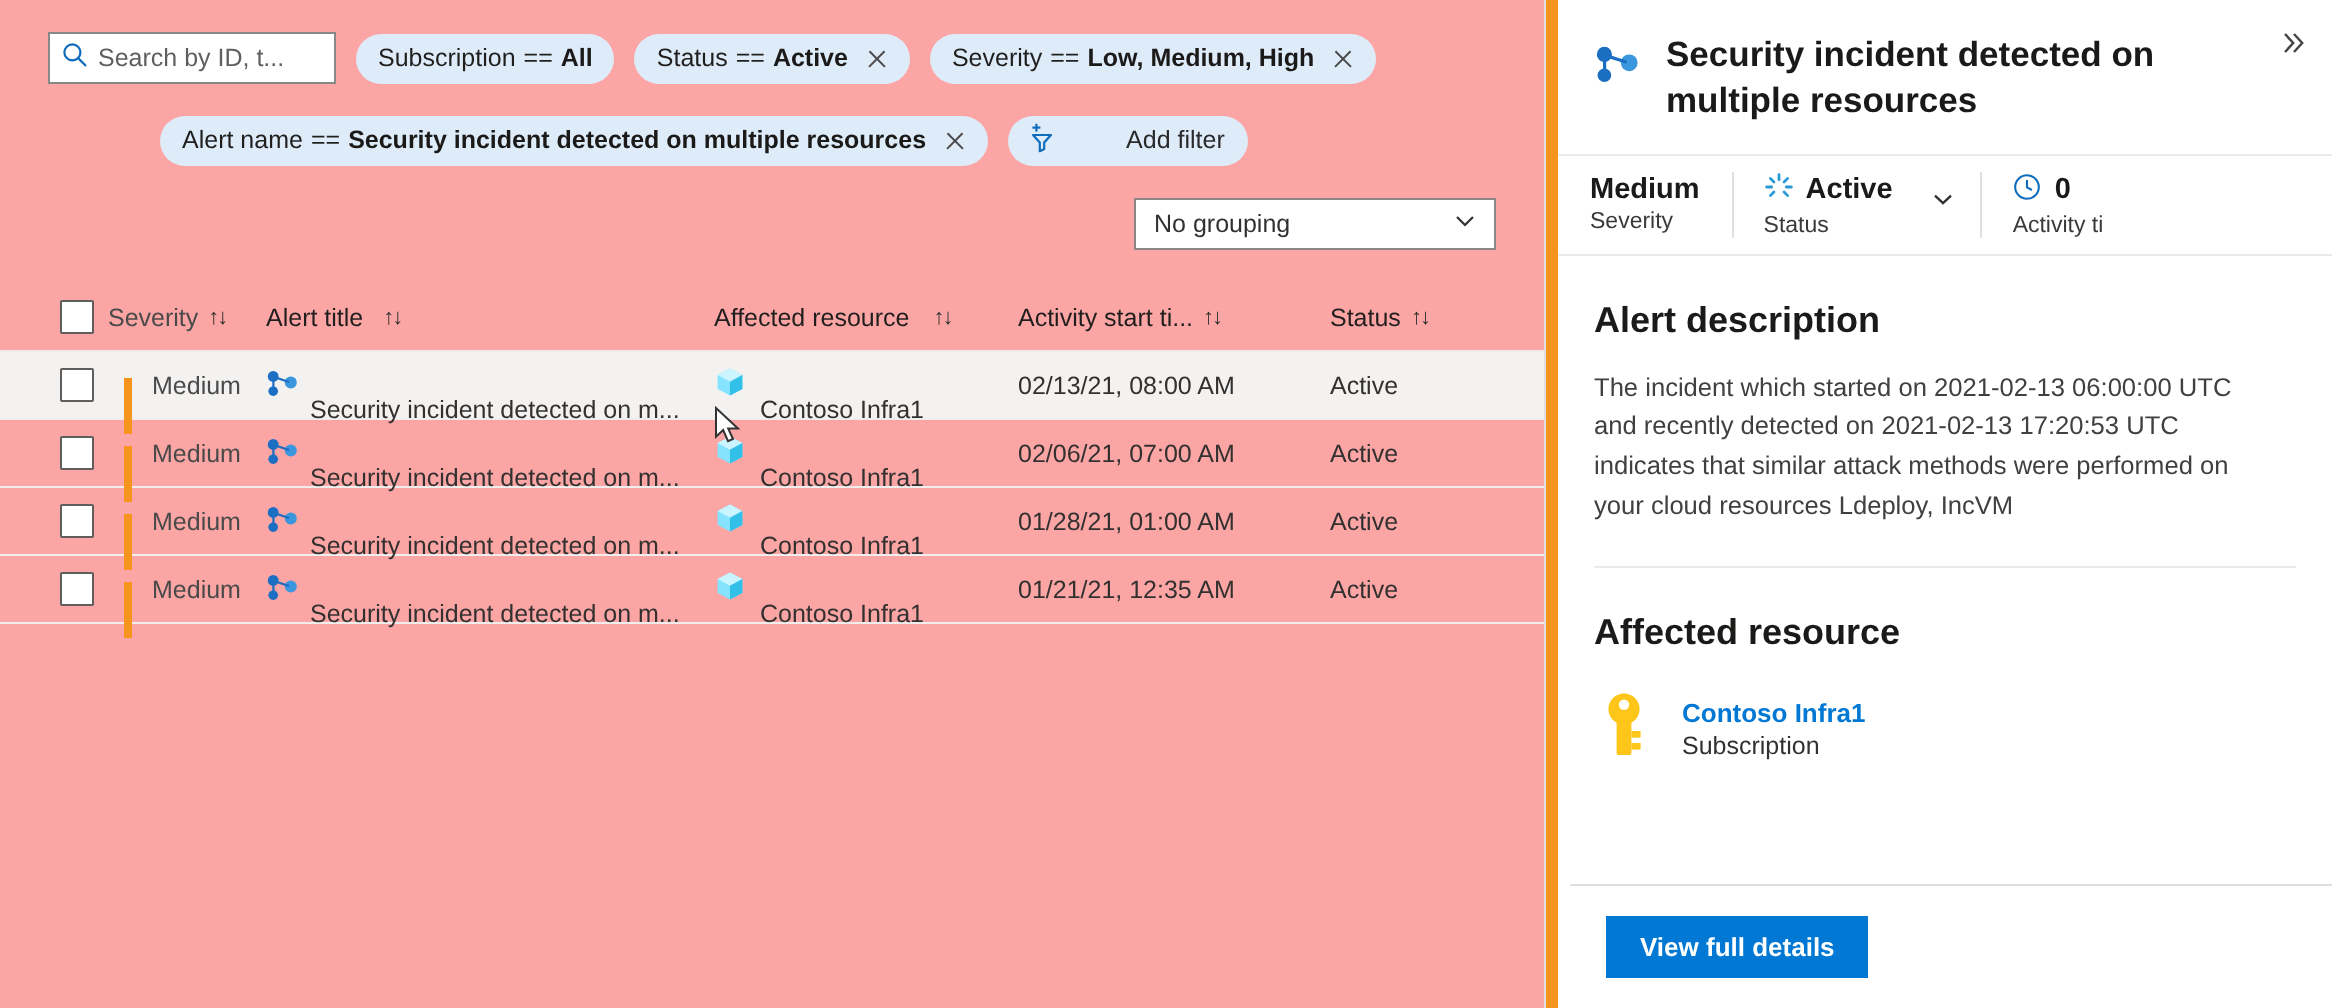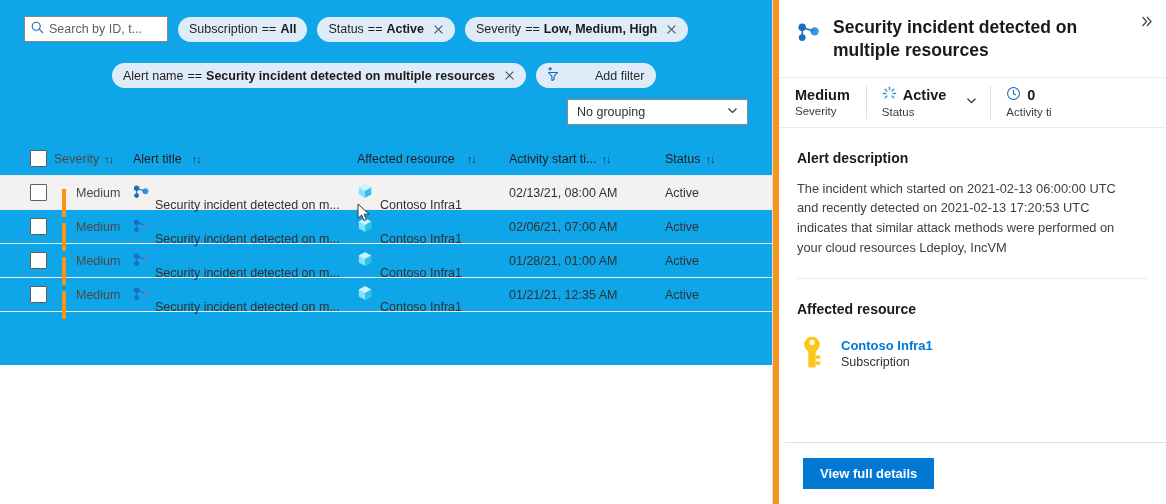--- a/index.html
+++ b/index.html
@@ -10,40 +10,40 @@
     background: #ffffff;
     font-family: "Liberation Sans", sans-serif;
     color: #323130;
   }
   #app { position: relative; width: 1166px; height: 504px; display: flex; }
 
   
   #list-pane {
     position: relative;
     width: 772px;
-    height: 365px;
-    background: #0ea5e9;
+    height: 504px;
+    background: #fca5a5;
     flex: 0 0 772px;
   }
 
   
   .filter-bar {
     position: absolute;
     left: 0; top: 0;
     width: 772px;
   }
   .filter-row {
     display: flex;
     align-items: center;
     gap: 10px;
     padding-left: 24px;
     height: 36px;
   }
   .filter-row.row1 { margin-top: 11px; }
-  .filter-row.row2 { margin-top: 5px; padding-left: 112px; align-items: flex-end; }
+  .filter-row.row2 { margin-top: 5px; padding-left: 80px; }
 
   .search-box {
     width: 144px;
     height: 26px;
     border: 1px solid #8a8886;
     background: #fff;
     display: flex;
     align-items: center;
     padding: 0 6px;
     font-size: 12.5px;
@@ -209,21 +209,21 @@
   .kpi .big { font-size: 14.5px; font-weight: 600; color: #1b1a19; display:flex; align-items:center; gap:6px; }
   .kpi .sub { font-size: 11.5px; color: #3b3a39; margin-top: 2px; }
   .kpi.status-kpi { padding-right: 44px; }
   .kpi-chevron {
     position: absolute; right: 12px; top: 50%; transform: translateY(-50%);
     color: #323130;
   }
 
   .section { padding: 0 18px; }
   .sec-title {
-    font-size: 14px;
+    font-size: 18px;
     font-weight: 700;
     color: #1b1a19;
     margin-top: 22px;
   }
   .sec-body {
     font-size: 12.8px;
     color: #404040;
     line-height: 1.55;
     margin-top: 13px;
     max-width: 330px;

